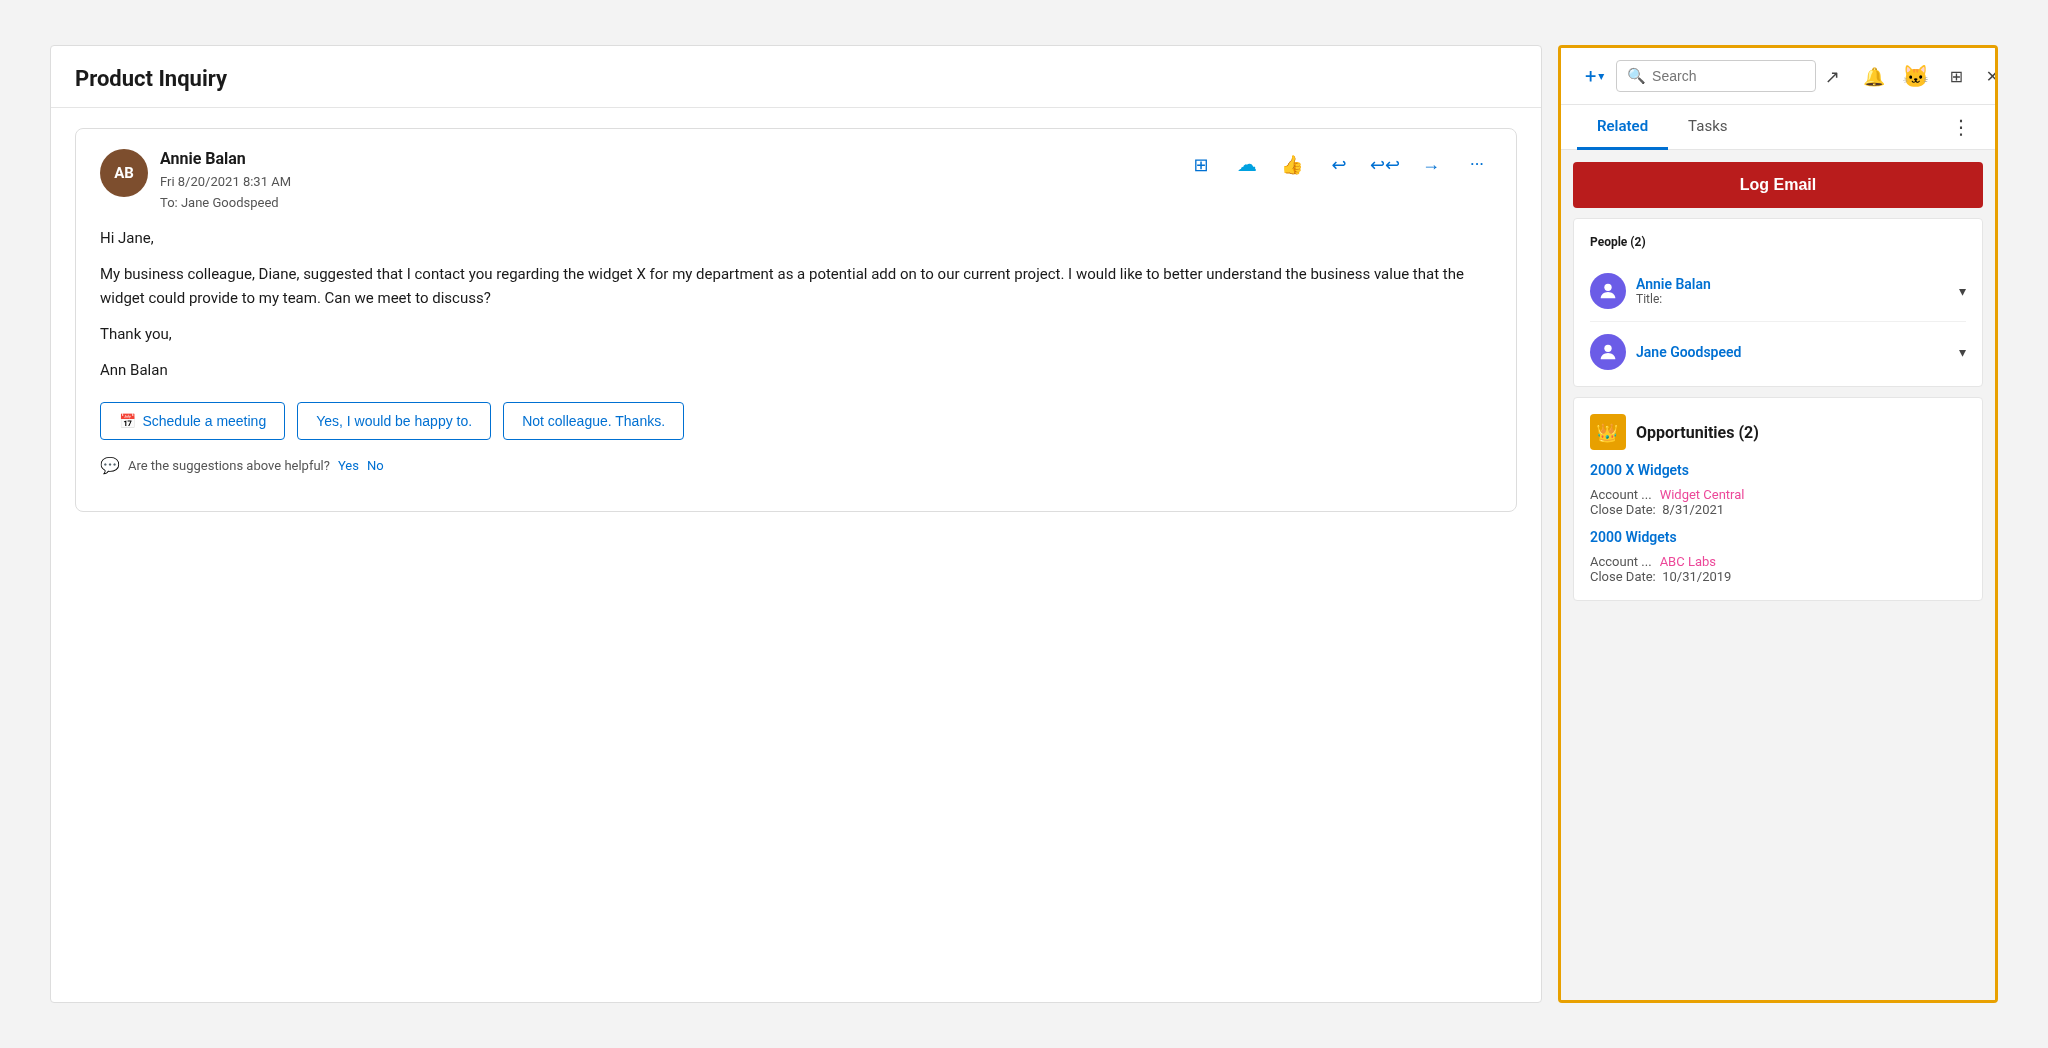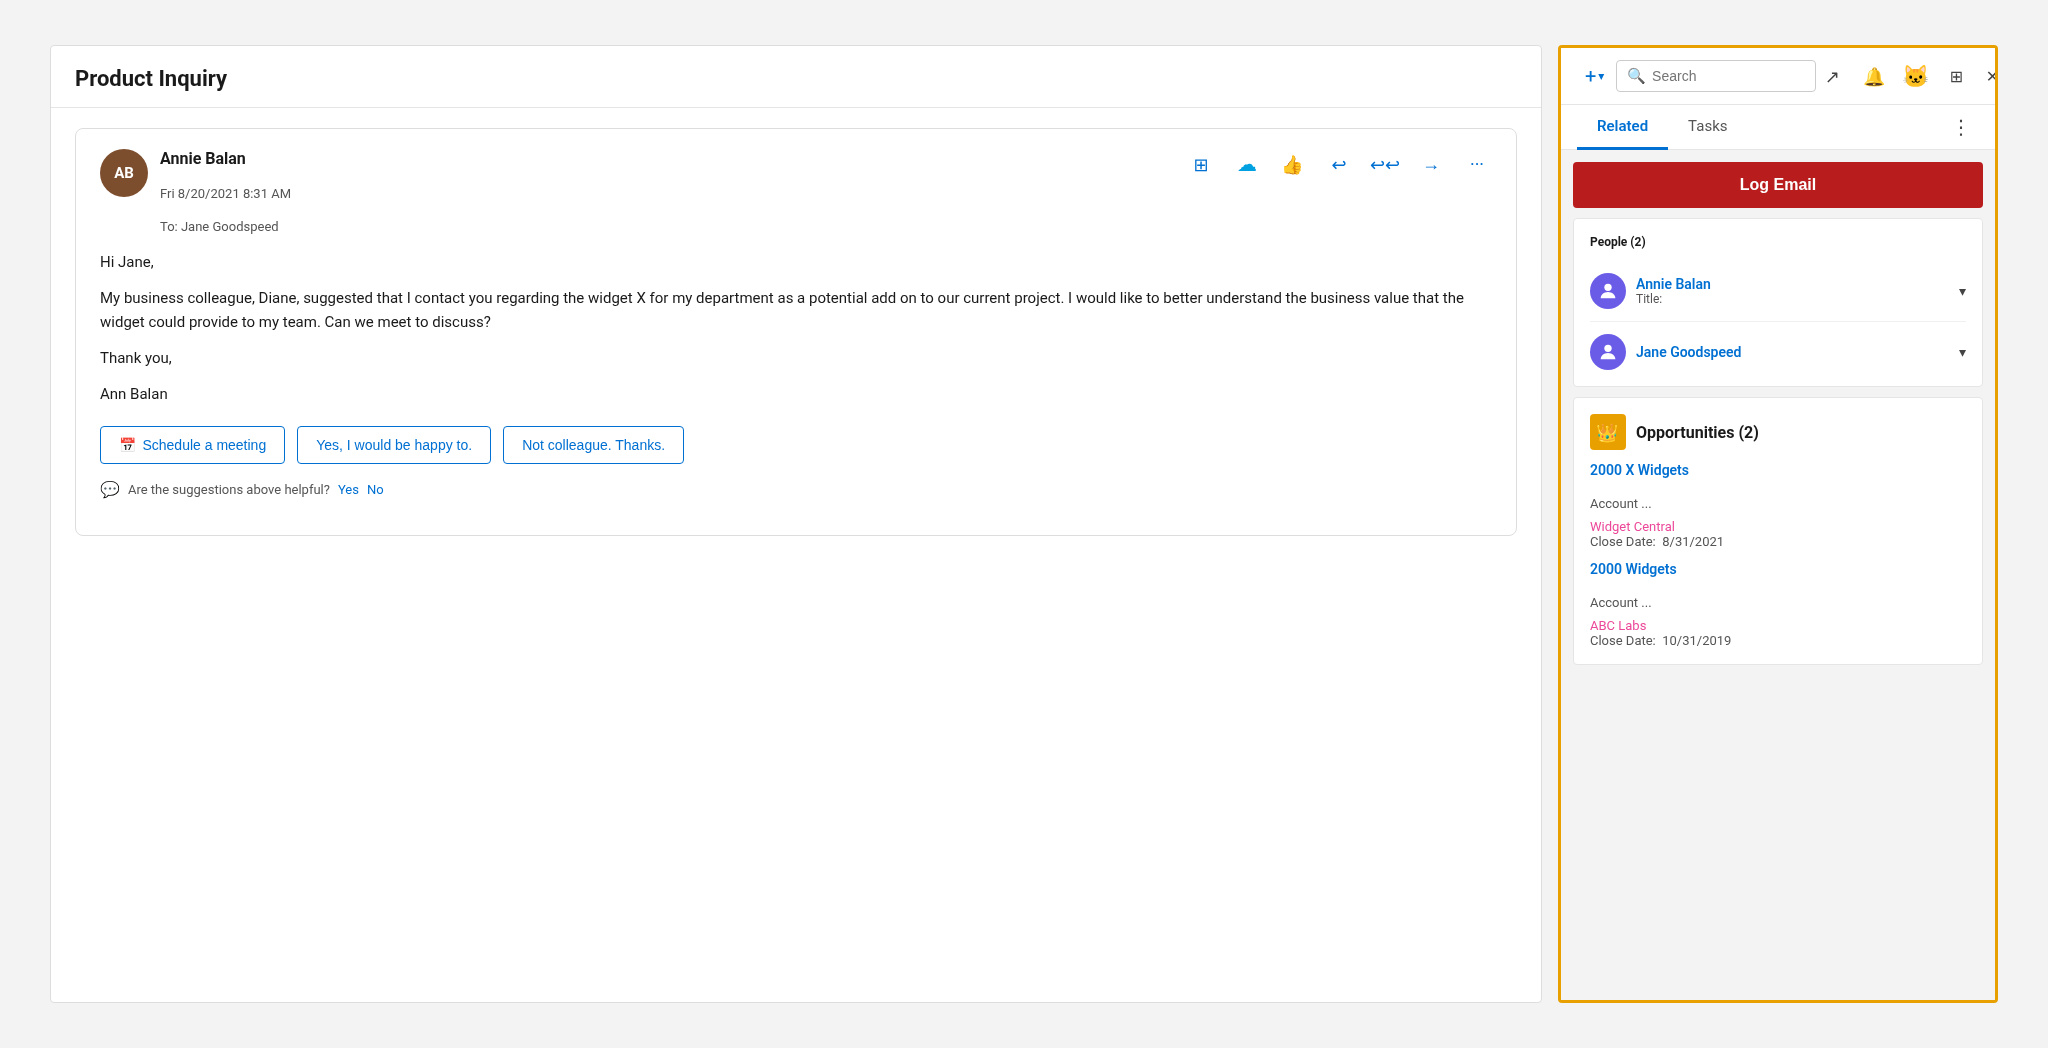--- a/index.html
+++ b/index.html
@@ -80,21 +80,21 @@
       flex-direction: column;
     }
     .sender-name {
       font-weight: 700;
       font-size: 16px;
       color: #1a1a1a;
     }
     .sender-date {
       font-size: 13px;
       color: #555;
-      margin: 18px 0;
+      margin: 6px 0;
     }
     .sender-to {
       font-size: 13px;
       color: #555;
     }
     .email-actions {
       display: flex;
       align-items: center;
       gap: 16px;
     }
@@ -387,24 +387,23 @@
     .opp-item:last-child { margin-bottom: 0; }
     .opp-name {
       color: #0070d2;
       font-weight: 600;
       cursor: pointer;
       font-size: 14px;
     }
     .opp-details {
       display: flex;
       gap: 8px;
-      margin-top: 18px;
+      margin-top: 9px;
       color: #555;
       font-size: 13px;
-      flex-direction: column;
     }
     .opp-detail-label { color: #555; }
     .opp-detail-value { color: #ec4899; }
     .opp-close {
       color: #555;
     }
 
     
     .reply-separator { color: #ccc; }
   </style>

